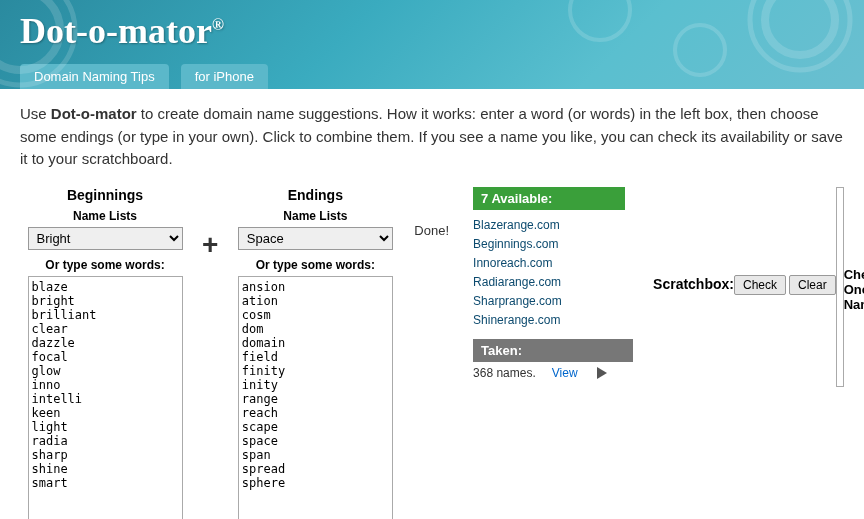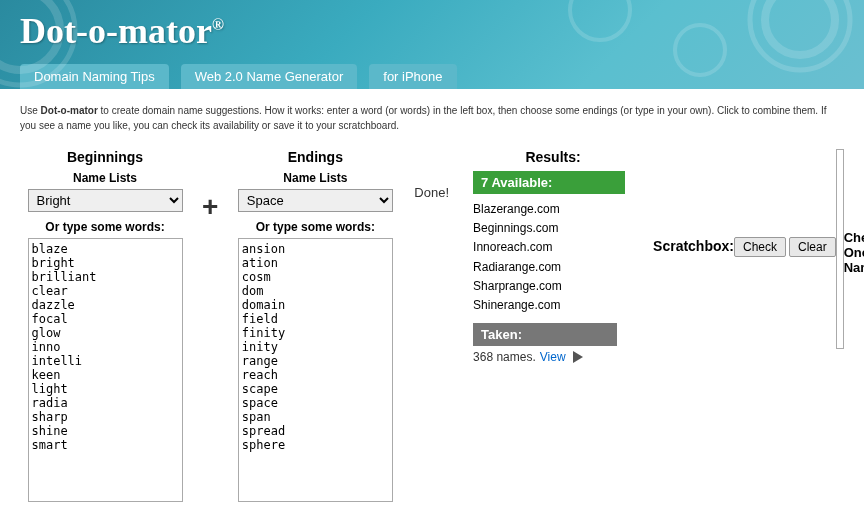--- a/index.html
+++ b/index.html
@@ -41,21 +41,21 @@
       font-size: 13px;
       cursor: pointer;
       border-radius: 4px 4px 0 0;
       border: none;
       text-decoration: none;
       display: inline-block;
     }
 
     
     .main { padding: 14px 20px; }
-    .description { font-size: 10px; color: #333; margin-bottom: 16px; line-height: 1.5; }
+    .description { font-size: 15px; color: #333; margin-bottom: 16px; line-height: 1.5; }
     .description strong { font-weight: bold; }
 
     
     .columns { display: flex; gap: 0; align-items: flex-start; }
 
     
     .word-panel { display: flex; flex-direction: column; align-items: center; min-width: 170px; }
     .panel-title { font-weight: bold; font-size: 14px; margin-bottom: 6px; }
     .panel-subtitle { font-size: 12px; font-weight: bold; margin-bottom: 4px; }
     .panel-select {
@@ -114,41 +114,41 @@
       font-weight: bold;
       font-size: 13px;
       padding: 4px 8px;
       margin-bottom: 6px;
       display: block;
       width: 152px;
     }
     .results-links { margin-bottom: 8px; }
     .results-links a {
       display: block;
-      color: #000000;
+      color: #0c4a6e;
       text-decoration: none;
       font-size: 12px;
       line-height: 1.6;
     }
     .taken-badge {
       background: #777;
       color: #fff;
       font-size: 13px;
       font-weight: bold;
       padding: 4px 8px;
       display: block;
-      width: 144px;
+      width: 160px;
       margin-bottom: 4px;
     }
     .taken-info {
       font-size: 12px;
       color: #333;
       display: flex;
       align-items: center;
-      gap: 4px;
+      gap: 16px;
     }
     .taken-info a { color: #0066cc; text-decoration: none; }
 
     
     .scratchbox-area {
       display: flex;
       flex-direction: row;
       align-items: center;
       min-width: 180px;
       padding-left: 10px;
@@ -212,21 +212,20 @@
     <circle cx="800" cy="20" r="35" fill="none" stroke="white" stroke-width="8"></circle>
     <circle cx="800" cy="20" r="50" fill="none" stroke="white" stroke-width="5"></circle>
     <circle cx="700" cy="50" r="25" fill="none" stroke="white" stroke-width="4"></circle>
     <circle cx="600" cy="10" r="30" fill="none" stroke="white" stroke-width="4"></circle>
   </svg>
   <h1>
     <span>Dot-o-mator</span><sup>®</sup>
   </h1>
   <div class="nav-tabs">
     <a class="nav-tab">Domain Naming Tips</a>
-    <a class="nav-tab">Web 2.0 Name Generator</a>
     <a class="nav-tab">for iPhone</a>
   </div>
 </div>
 
 <div class="main">
   <p class="description">
     <span>Use </span><strong>Dot-o-mator</strong><span> to create domain name suggestions. How it works: enter a word (or words) in the left box, then choose some endings (or type in your own). Click to combine them. If you see a name you like, you can check its availability or save it to your scratchboard.</span>
   </p>
 
   <div class="columns">
@@ -279,21 +278,20 @@
 span
 spread
 sphere</textarea>
     </div>
 
     <div class="done-area">
       <div class="done-label">Done!</div>
     </div>
 
     <div class="results-area">
-      <div class="results-title">Results:</div>
       <span class="available-badge">7 Available:</span>
       <div class="results-links">
         <a href="#">Blazerange.com</a>
         <a href="#">Beginnings.com</a>
         <a href="#">Innoreach.com</a>
         <a href="#">Radiarange.com</a>
         <a href="#">Sharprange.com</a>
         <a href="#">Shinerange.com</a>
       </div>
       <span class="taken-badge">Taken:</span>

